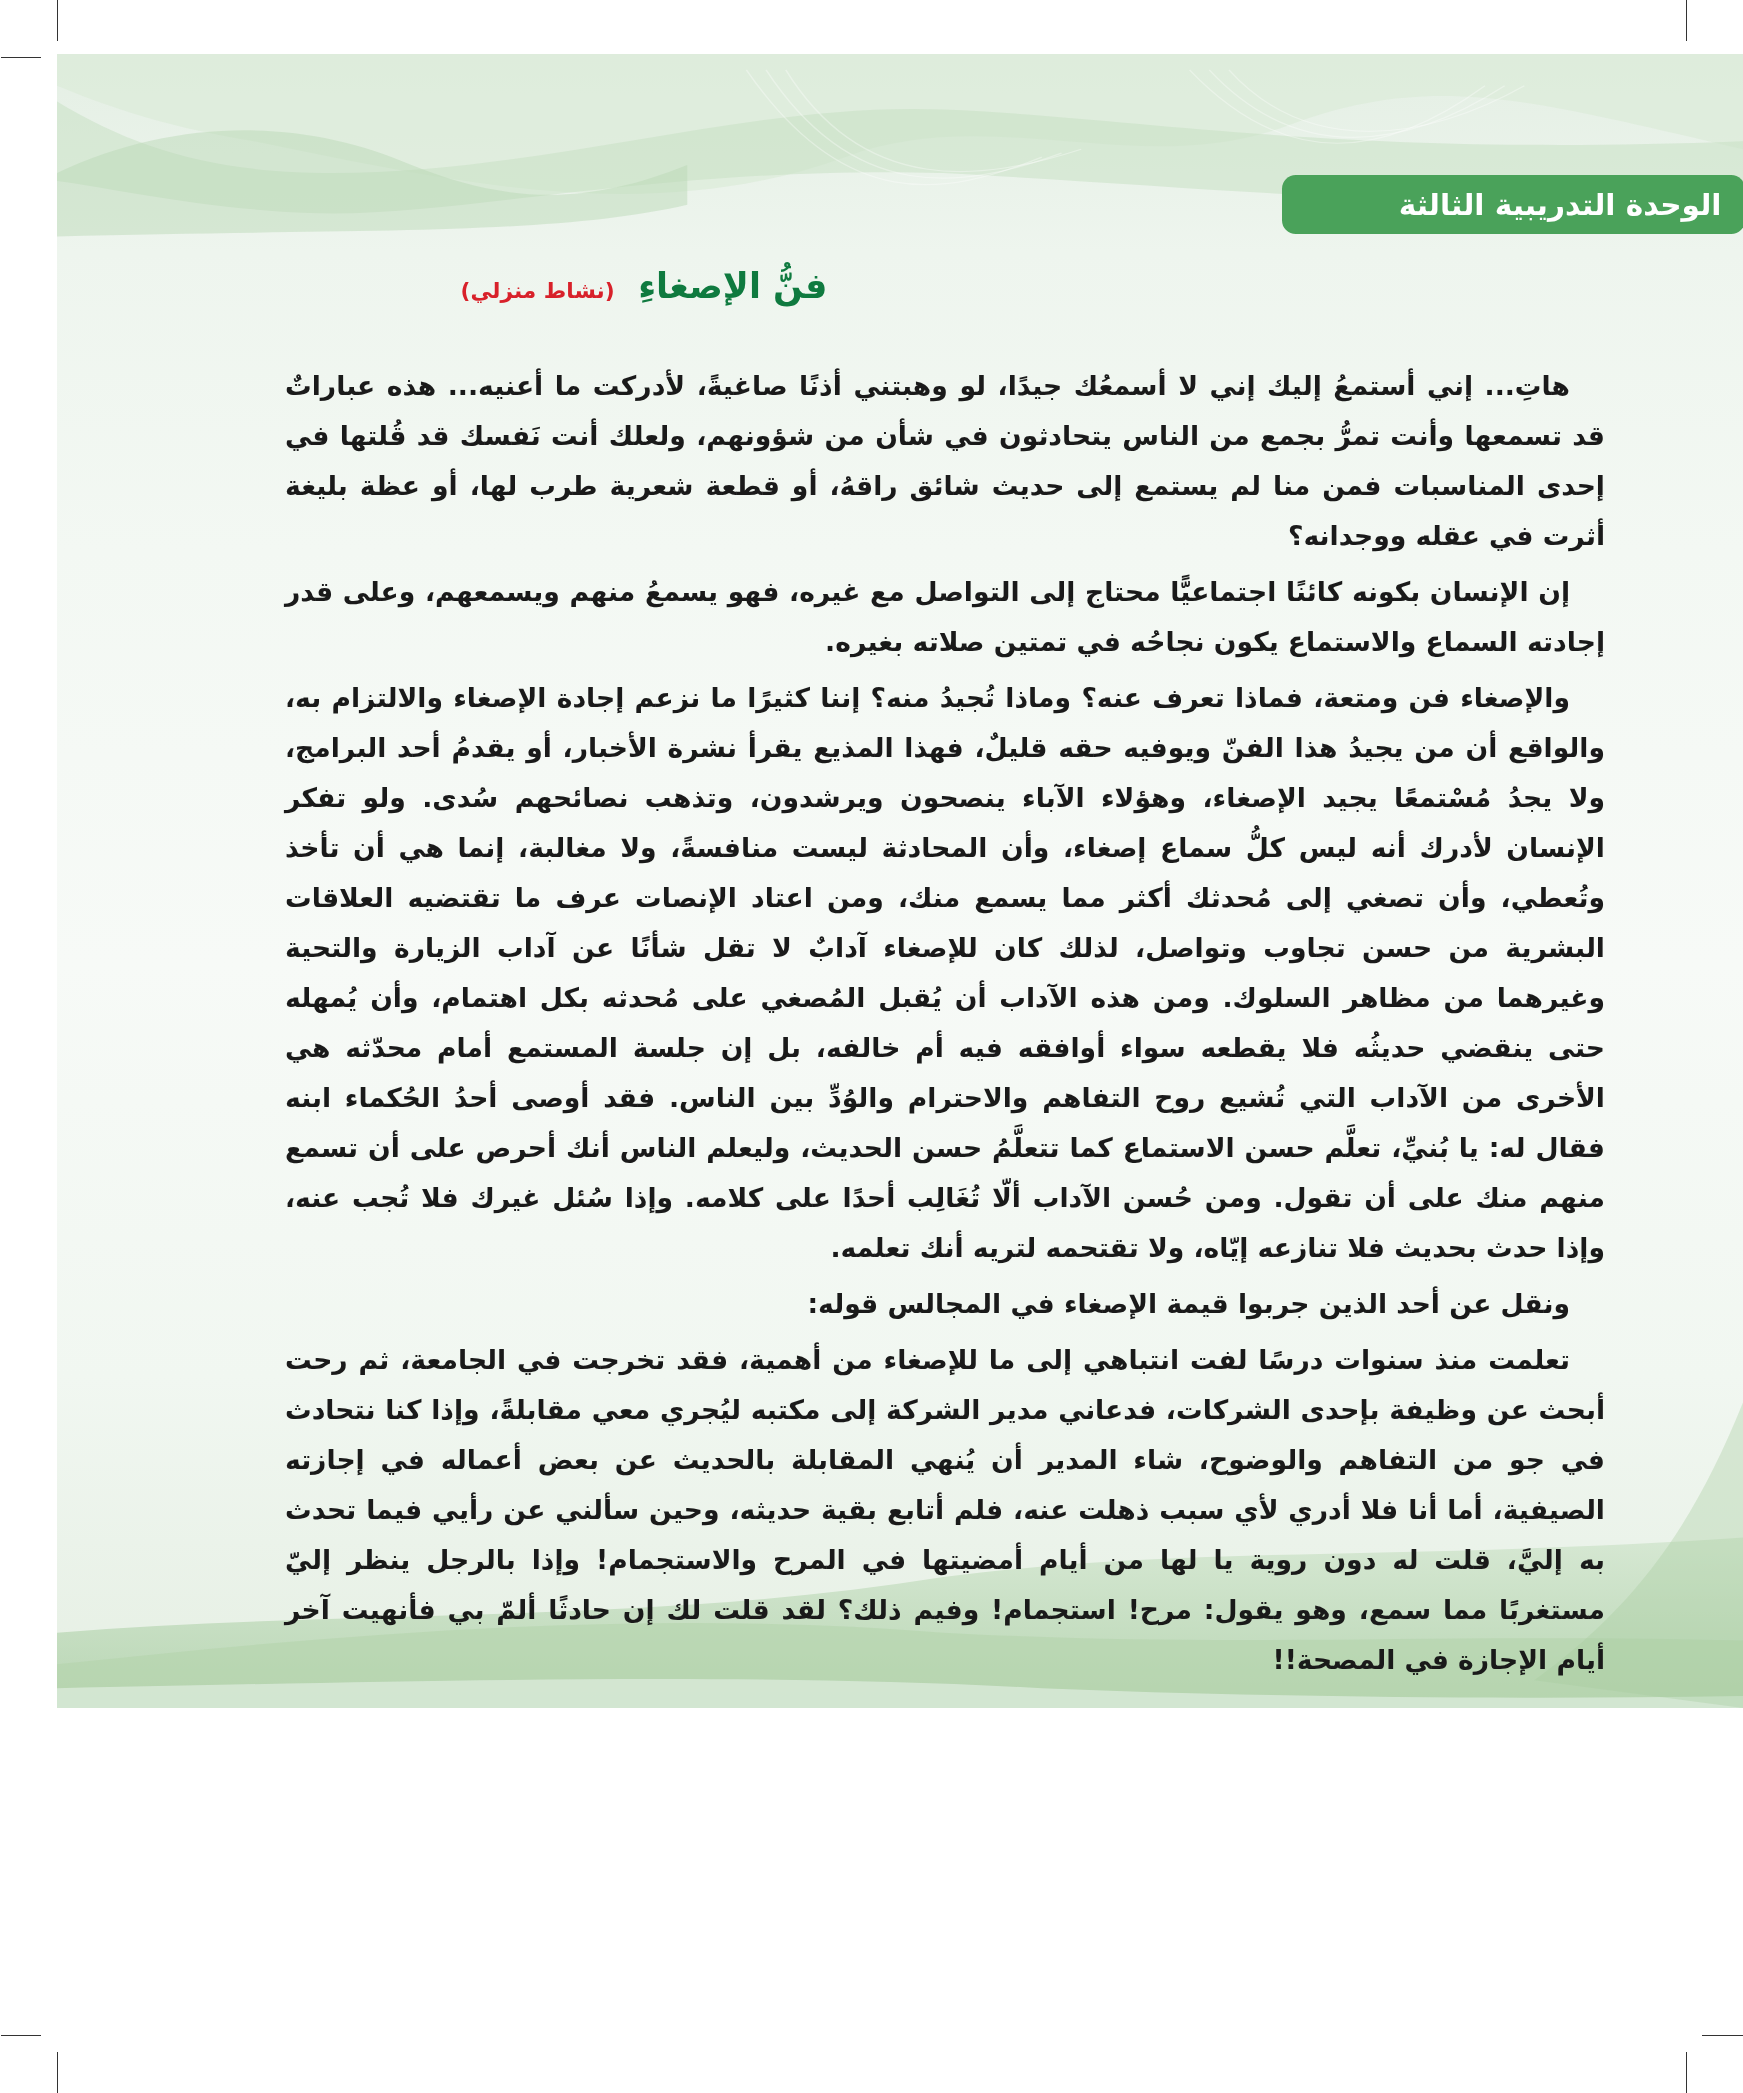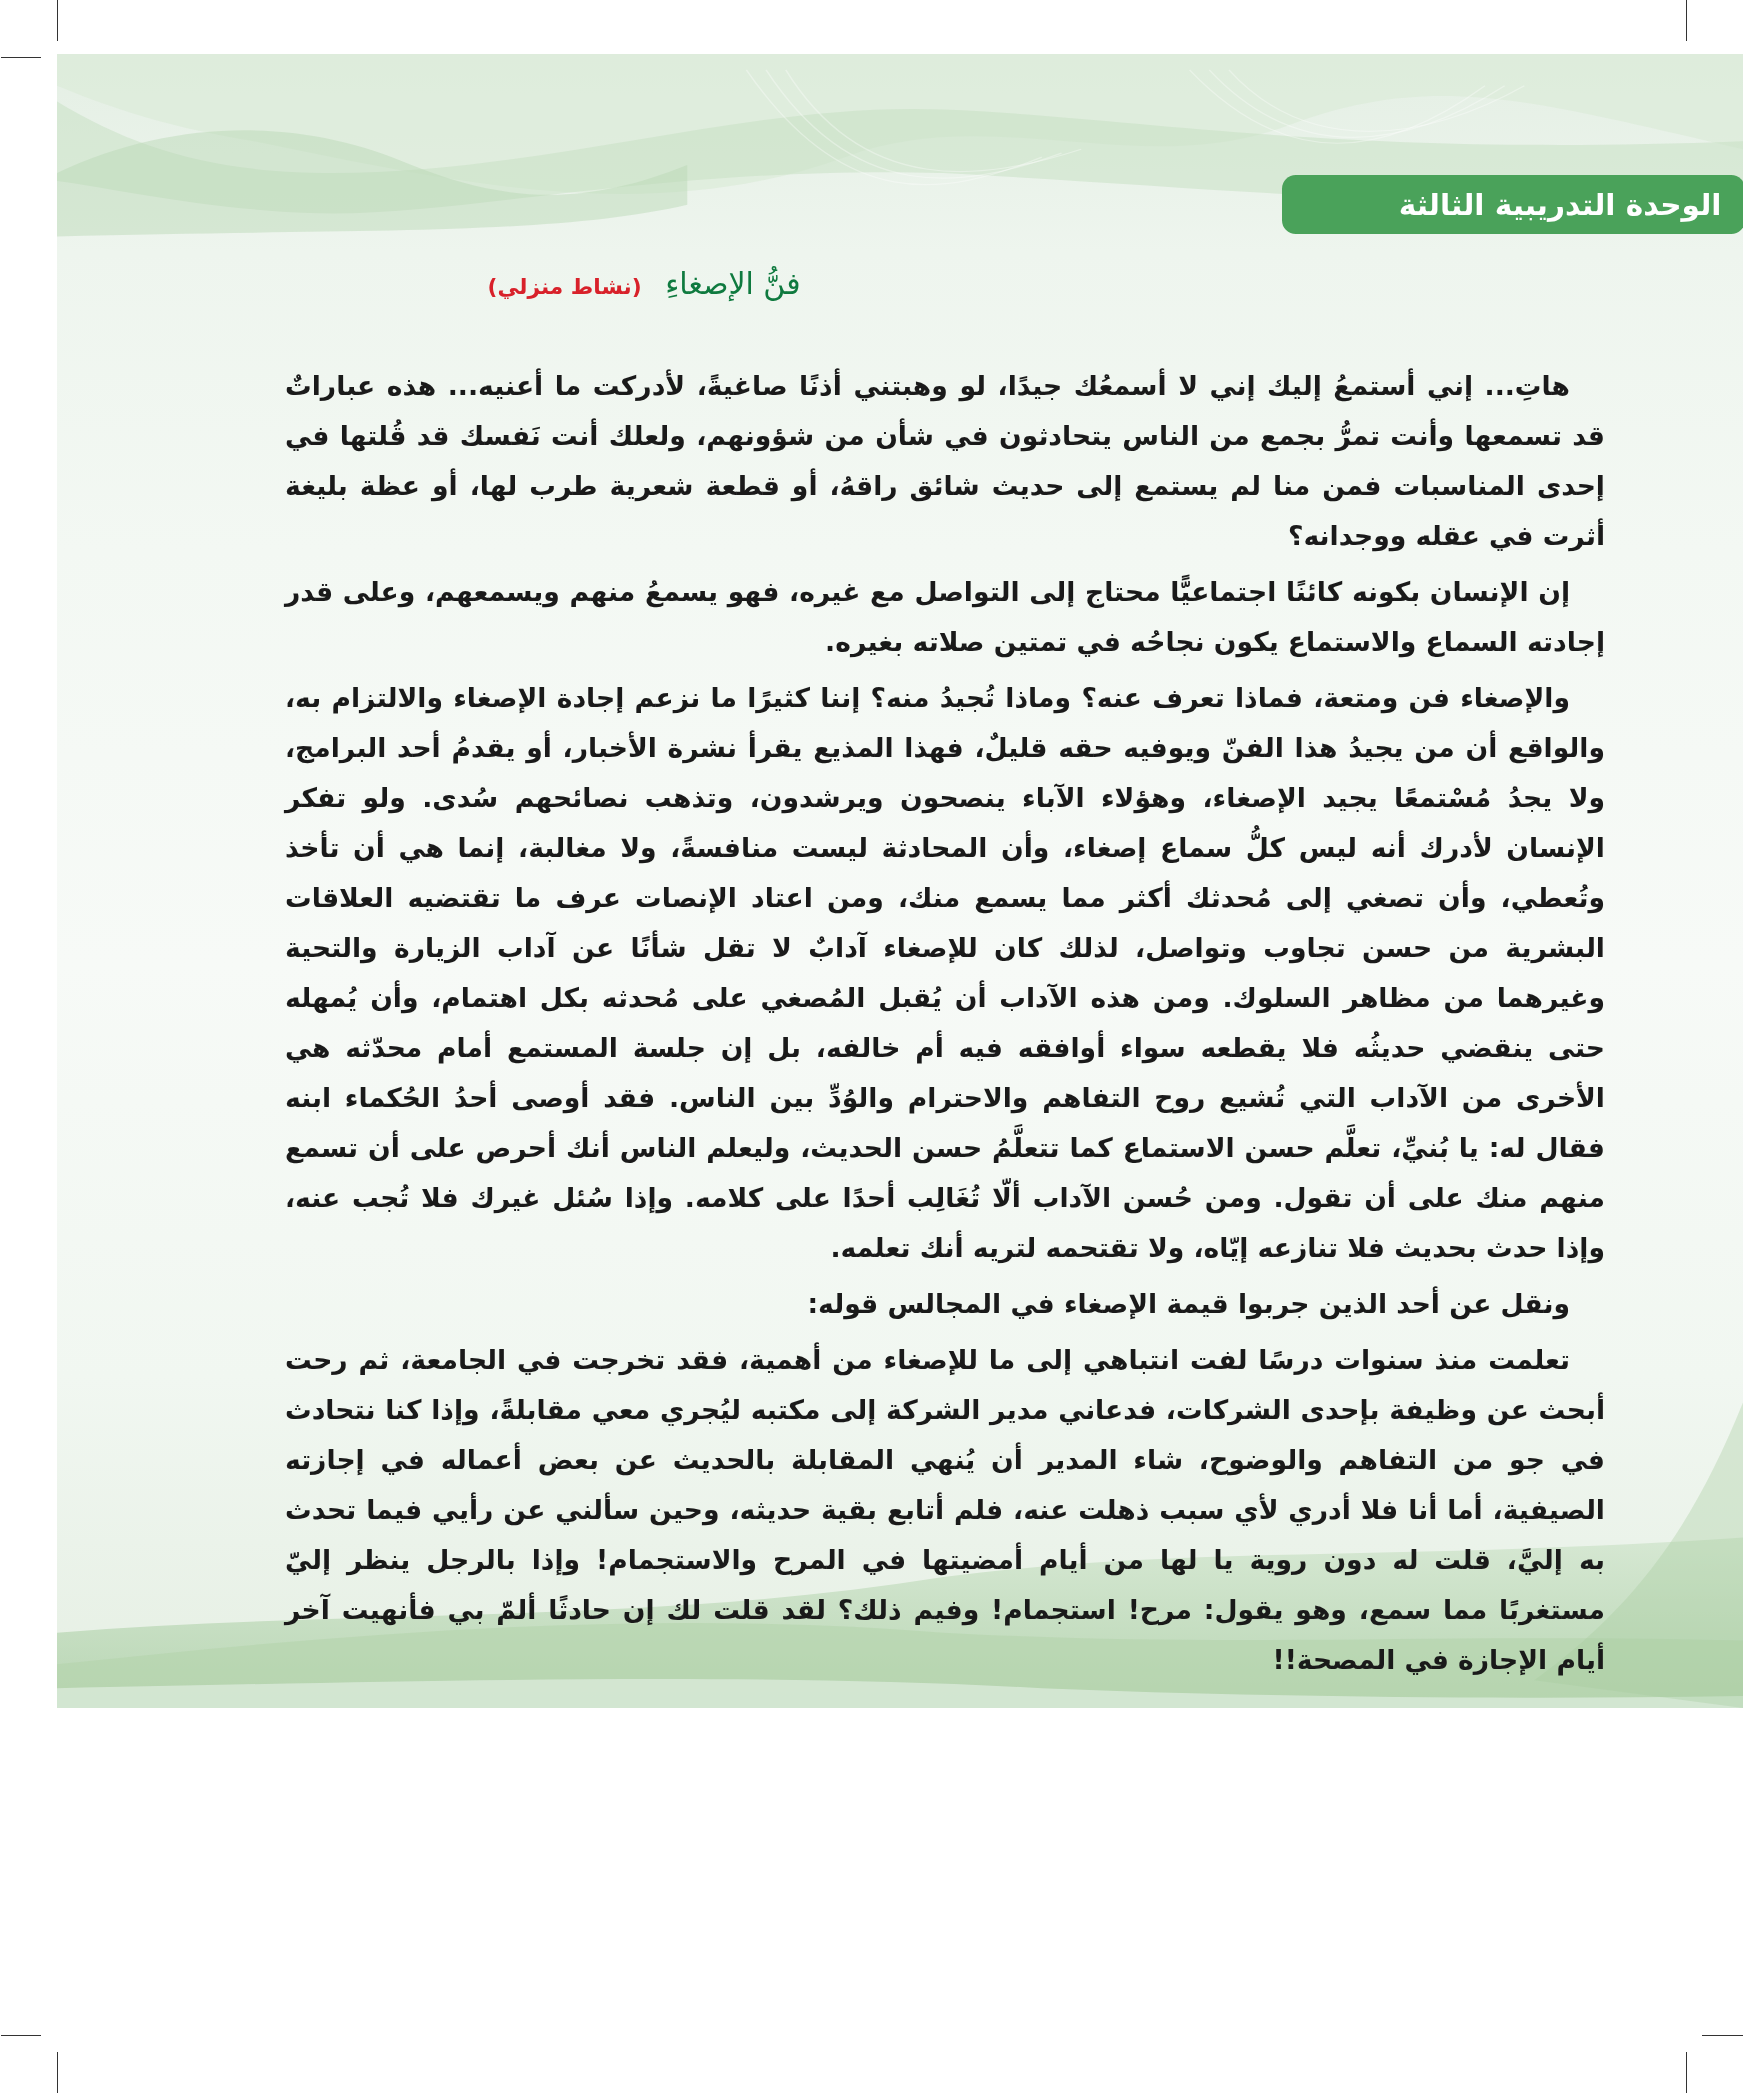--- a/index.html
+++ b/index.html
@@ -25,21 +25,21 @@
   }
   .unit-badge span {
     color: #ffffff; font-weight: bold; font-size: 29.6px;
     font-family: "DejaVu Sans", sans-serif;
   }
   .title-row {
     position: absolute; top: 236px; left: 0; right: 0;
     display: flex; justify-content: center; align-items: baseline; gap: 23.6px;
     padding-right: 246px; box-sizing: border-box;
   }
-  .title-main { color: #0f7a3f; font-weight: normal; font-size: 30px; }
+  .title-main { color: #0f7a3f; font-weight: bold; font-size: 35px; }
   .title-sub { color: #d8212a; font-weight: bold; font-size: 21.7px; }
   .content {
     position: absolute; top: 325px; right: 94px; width: 1320px;
     color: #1a1a1a; font-weight: bold; font-size: 26.6px; line-height: 50px;
     text-align: justify; text-align-last: right;
   }
   .content p { margin: 0 0 5.9px 0; text-indent: 35px; }
   .page-num {
     position: absolute; left: 1507px; top: 1865px; width: 93px; height: 93px;
     border-radius: 50%;

